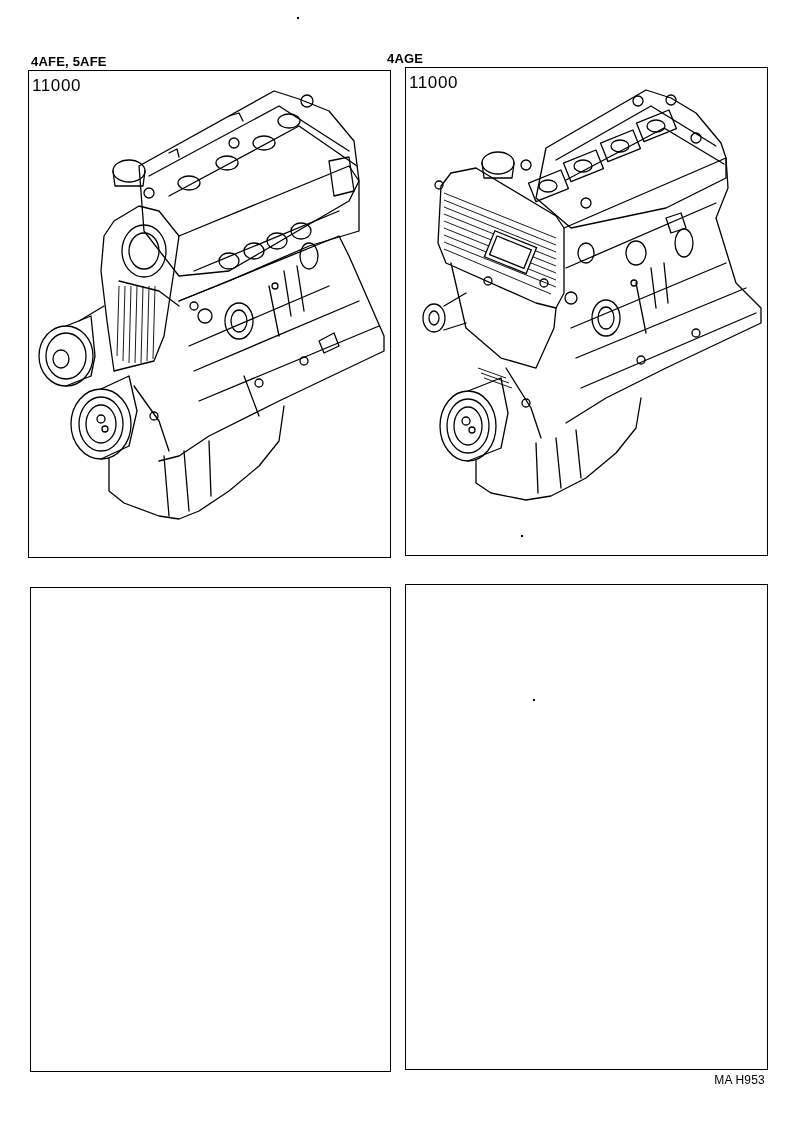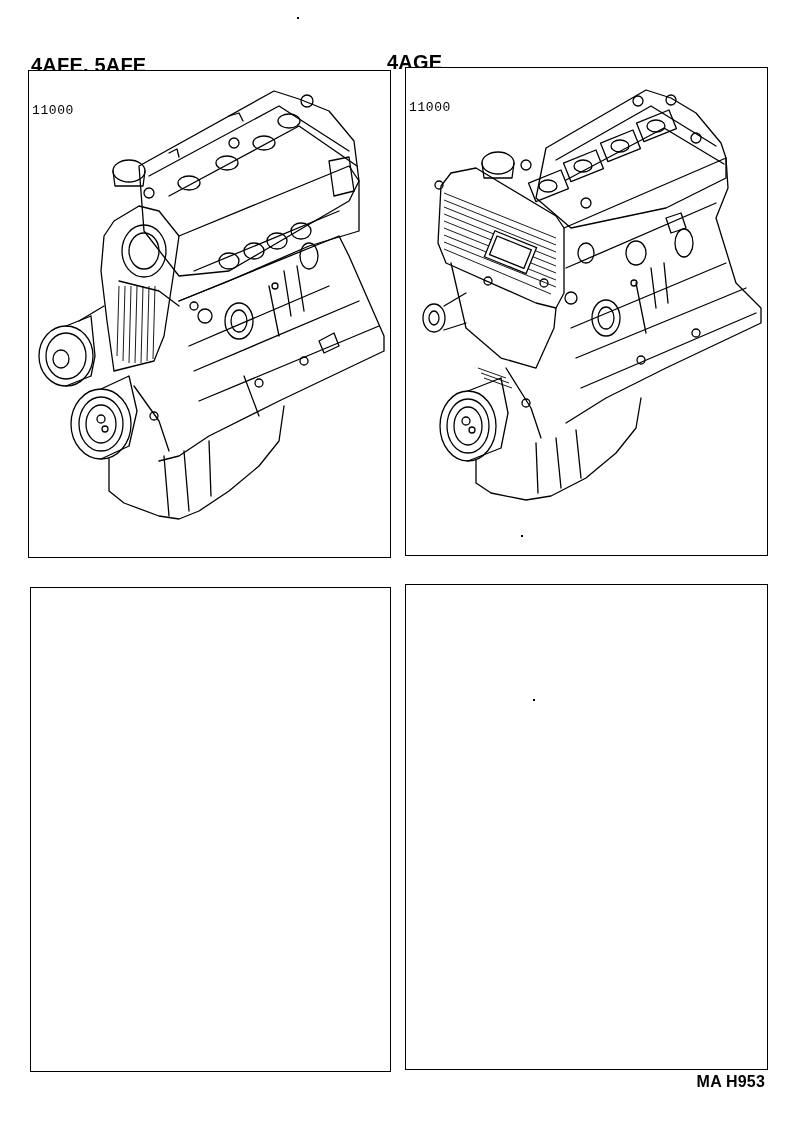--- a/index.html
+++ b/index.html
@@ -11,54 +11,53 @@
       width: 792px;
       height: 1134px;
       position: relative;
       overflow: hidden;
       font-family: "Liberation Sans", "DejaVu Sans", sans-serif;
       color: #000;
     }
     .panel-label {
       position: absolute;
       font-family: "Liberation Sans", "DejaVu Sans", sans-serif;
-      font-size: 20px;
+      font-size: 13px;
       font-weight: bold;
       letter-spacing: 0.2px;
       line-height: 1;
       text-align: center;
     }
     .panel {
       position: absolute;
       border: 1.5px solid #000;
       box-sizing: border-box;
       background: #fff;
     }
     .part-code {
       position: absolute;
       left: 3px;
       top: 6px;
-      font-family: Liberation Mono, monospace;
-      font-size: 13px;
+      font-family: Liberation Sans, sans-serif;
+      font-size: 17px;
       letter-spacing: 0.6px;
       line-height: 1;
-      margin-top: 27px;
     }
     .illus {
       position: absolute;
       left: 0;
       top: 0;
     }
     .fig-code {
       position: absolute;
       right: 27px;
       top: 1073px;
       font-family: "Liberation Sans", "DejaVu Sans", sans-serif;
-      font-size: 16px;
-      font-weight: bold;
+      font-size: 12px;
+      font-weight: normal;
       letter-spacing: 0.2px;
     }
     .speck {
       position: absolute;
       width: 2px;
       height: 2px;
       background: #000;
     }
     svg .ln { fill: none; stroke: #000; stroke-width: 1.3; stroke-linejoin: round; stroke-linecap: round; }
     svg .lt { fill: none; stroke: #000; stroke-width: 0.9; }

